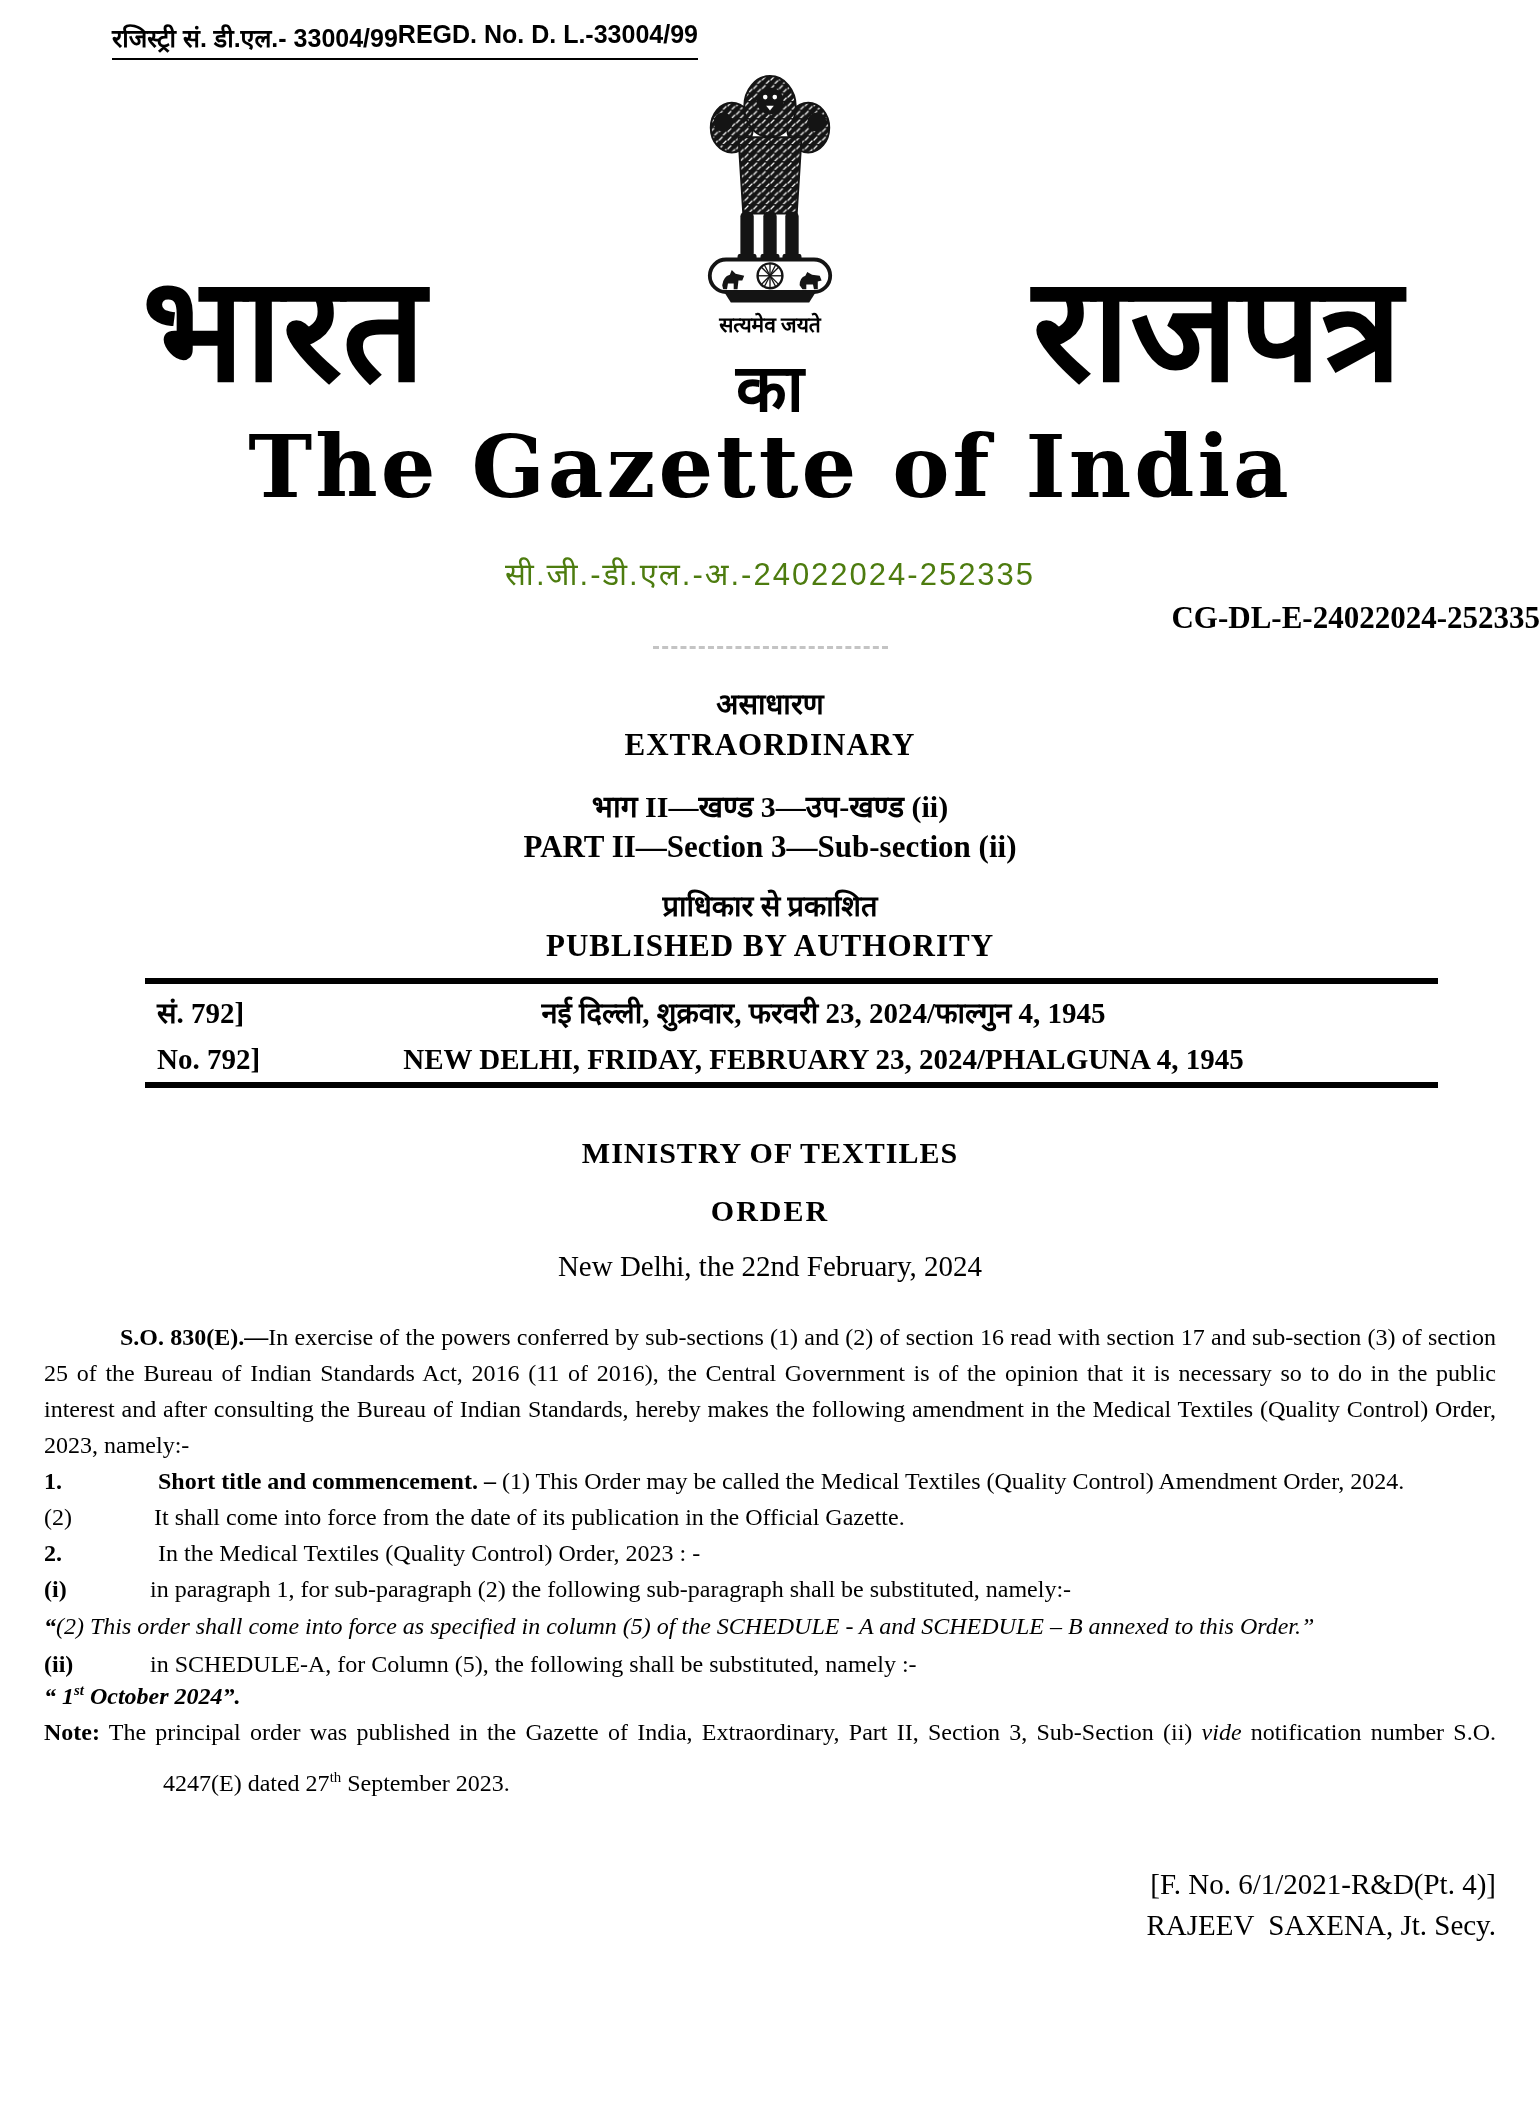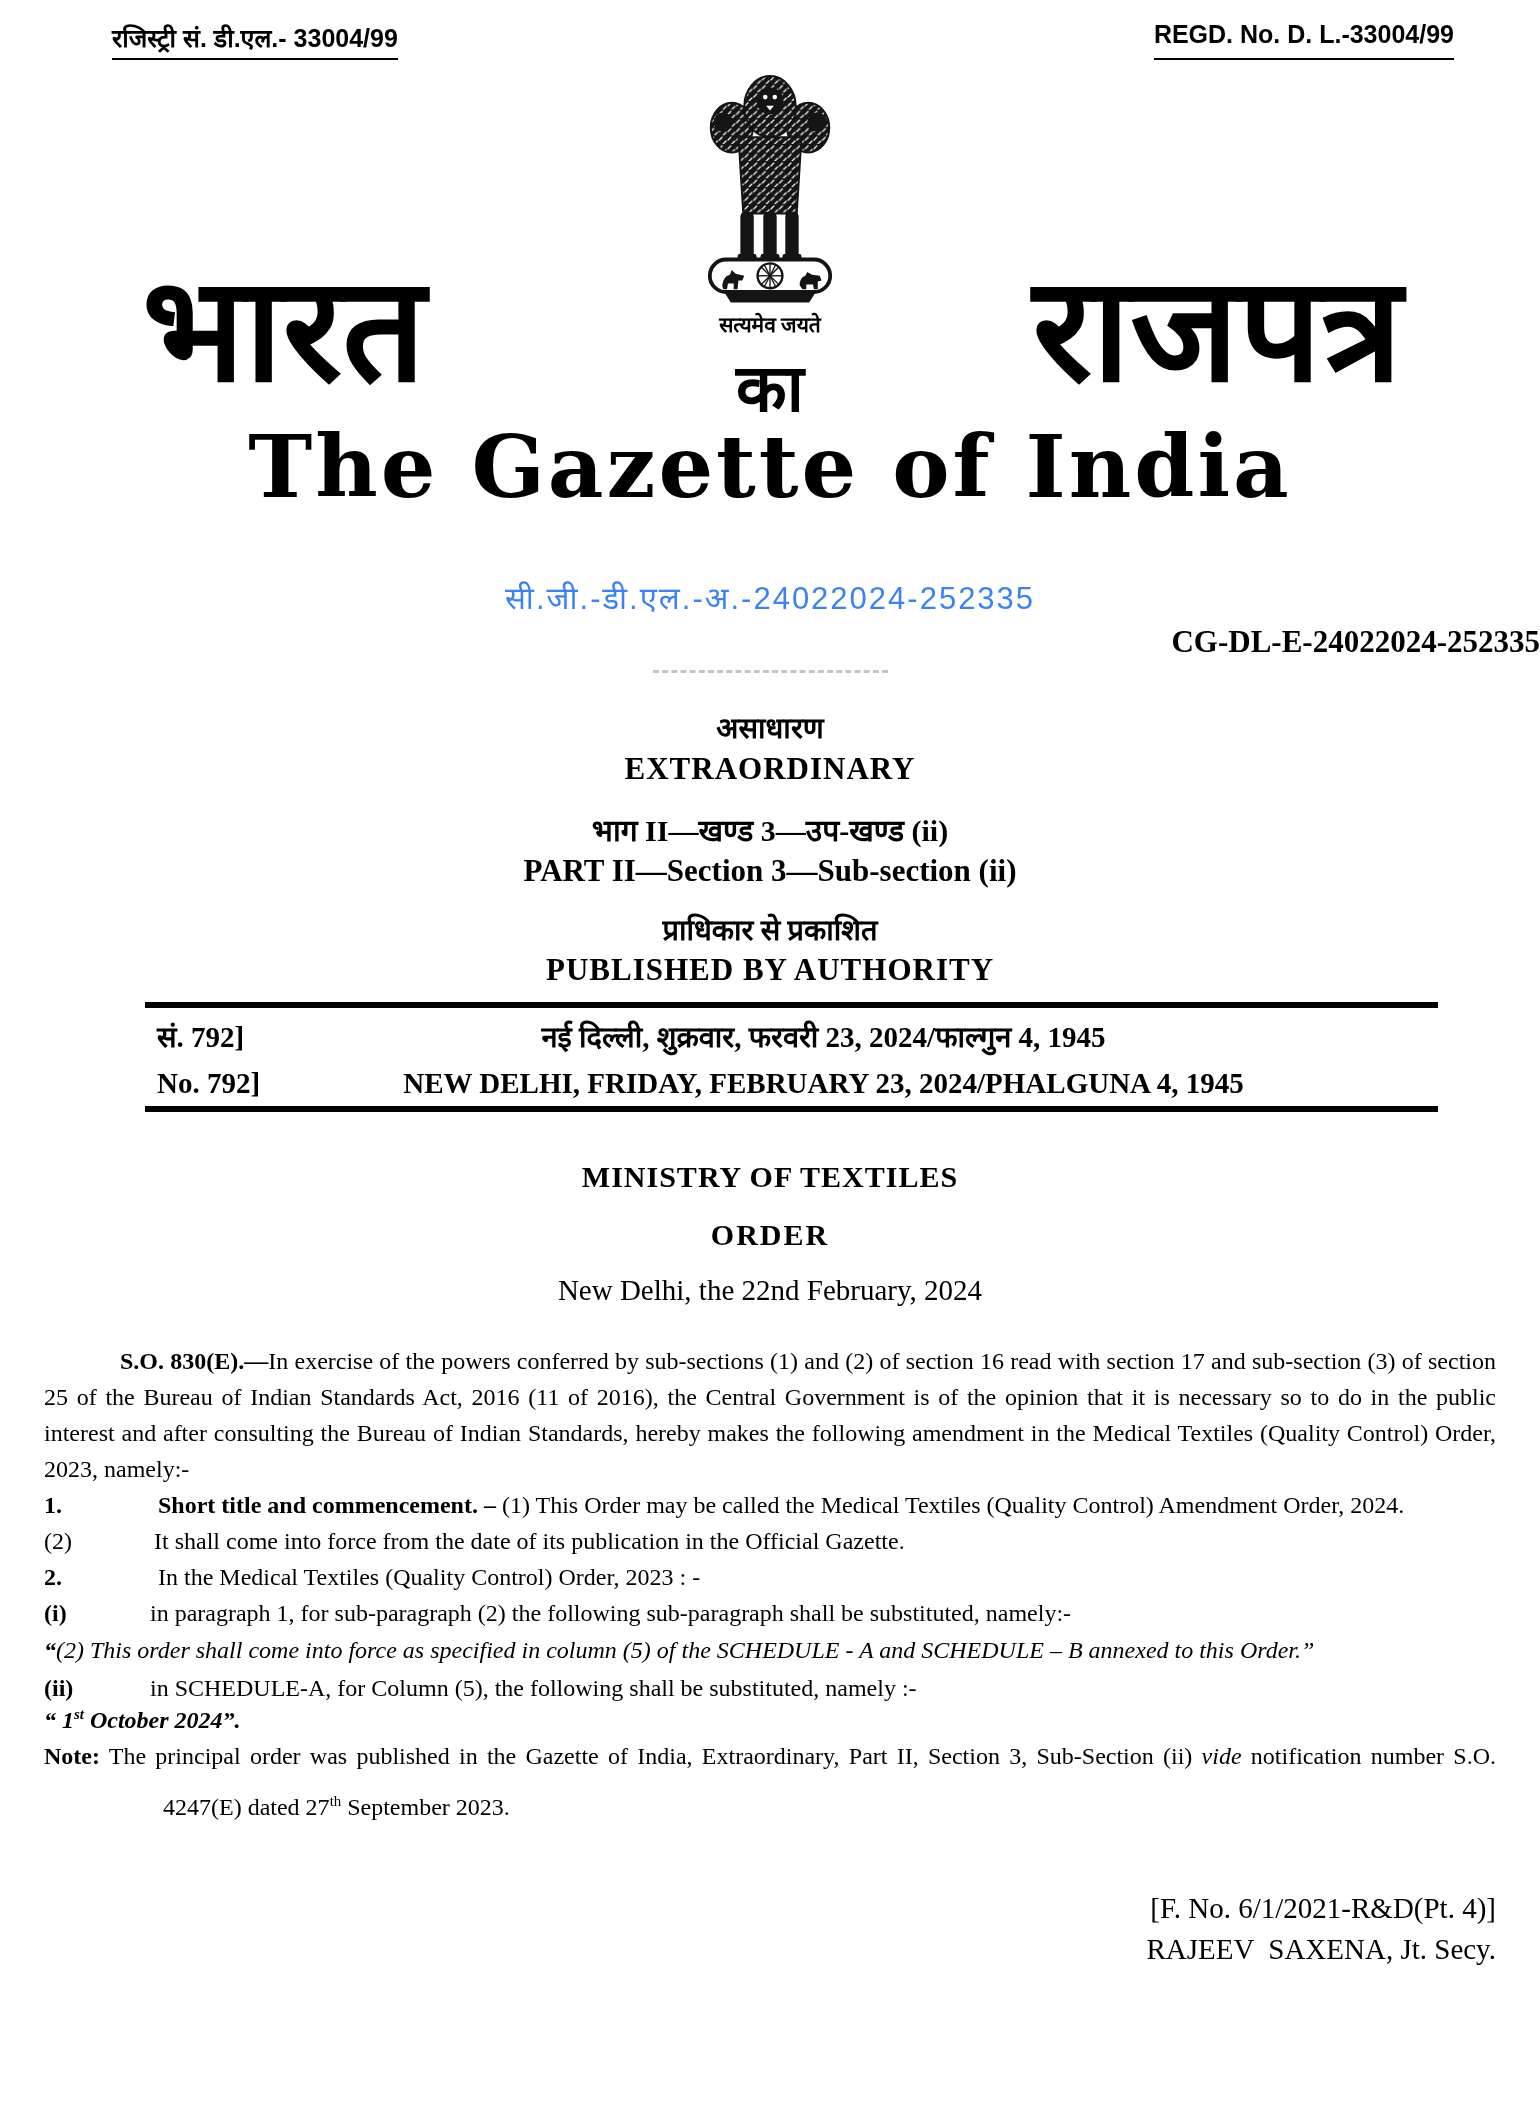--- a/index.html
+++ b/index.html
@@ -11,21 +11,20 @@
     background: #ffffff;
     color: #000;
     font-family: "Liberation Serif", serif;
     position: relative;
     overflow: hidden;
   }
 
   
   .top-header {
     display: flex;
-    justify-content: space-between;
     padding: 20px 86px 0 112px;
     font-family: "Liberation Sans", sans-serif;
     font-weight: bold;
     font-size: 25px;
   }
   .top-header .reg {
     border-bottom: 2px solid #000;
     padding-bottom: 4px;
   }
 
@@ -49,23 +48,23 @@
     font-family: "DejaVu Serif", serif;
     font-weight: bold;
     font-size: 86px;
     letter-spacing: 3px;
     line-height: 1.15;
     white-space: nowrap;
   }
 
   
   .cg-hindi {
-    text-align: center; margin-top: 52px;
+    text-align: center; margin-top: 28px;
     font-family: "Liberation Sans", sans-serif;
-    font-size: 31px; letter-spacing: 2px; color: #3b82f6;
+    font-size: 31px; letter-spacing: 2px; color: #4d7c0f;
   }
   .cg-eng { text-align: right; margin-top: 6px; font-weight: bold; font-size: 31px; }
   .dash-sep { width: 235px; margin: 10px auto 0; height: 0; border-top: 3px dashed #c4c4c4; }
 
   
   .cline { text-align: center; font-weight: bold; }
   .extra-hi { margin-top: 34px; font-size: 29px; }
   .extra-en { margin-top: 5px;  font-size: 31px; letter-spacing: 1px; }
   .part-hi  { margin-top: 22px; font-size: 30px; }
   .part-en  { margin-top: 3px;  font-size: 31px; }

